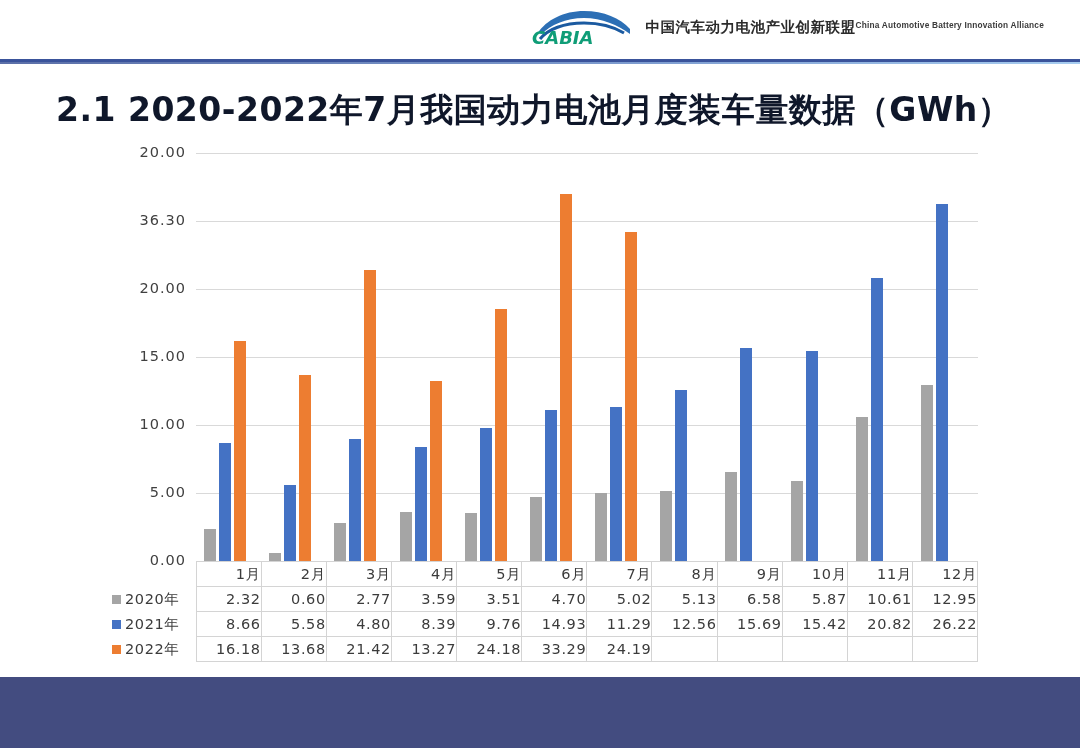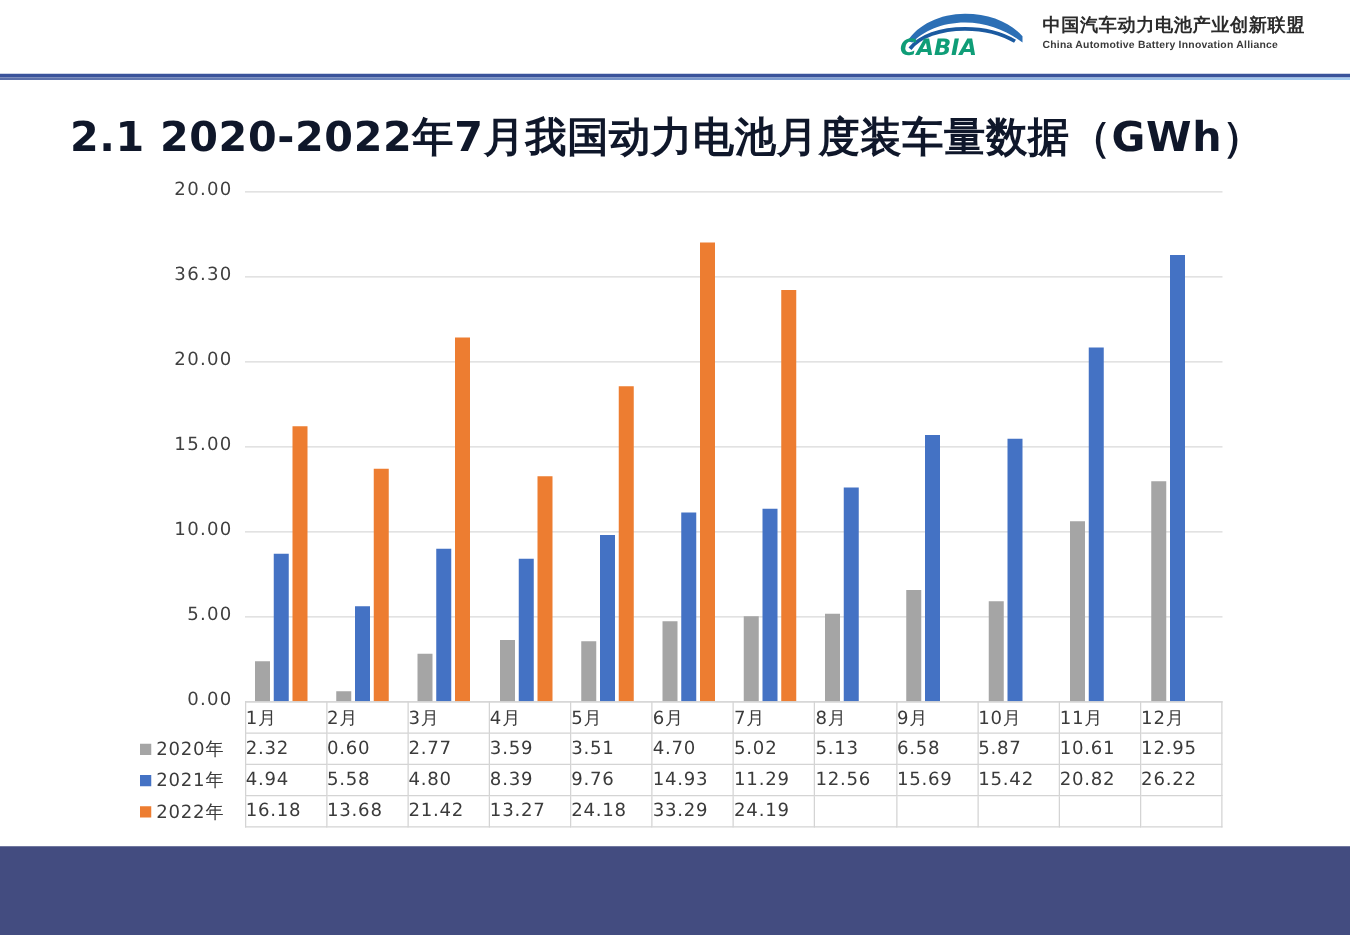--- a/index.html
+++ b/index.html
@@ -12,21 +12,21 @@
   .slide { position: relative; width: 1080px; height: 748px; background: #fff; }
 
   
   .header { position: absolute; left: 0; top: 0; width: 1080px; height: 62px; }
   .logo-wrap {
     position: absolute; right: 36px; top: 7px;
     display: flex; align-items: center; gap: 10px;
   }
   .logo-mark { position: relative; width: 110px; height: 40px; }
   .logo-mark svg { display: block; }
-  .logo-text { display: flex; flex-direction: column; justify-content: center; }
+  .logo-text { display: flex; flex-direction: row; justify-content: center; }
   .logo-cn {
     font-size: 14.5px; font-weight: bold; color: #2b2b2b;
     letter-spacing: 0.5px; line-height: 1.15;
     font-family: "DejaVu Sans", sans-serif;
   }
   .logo-en {
     font-size: 8.3px; font-weight: bold; color: #3a3a3a;
     letter-spacing: 0.2px; line-height: 1.2; margin-top: 2px;
   }
   .rule-main {
@@ -83,21 +83,21 @@
   .datatable {
     position: absolute; left: 110px; top: 561px;
     width: 868px;
     border-collapse: collapse;
     table-layout: fixed;
   }
   .datatable td {
     border: 1px solid #d4d4d4;
     height: 25px;
     font-size: 14.5px; color: #3b3b3b;
-    text-align: left; letter-spacing: 0.6px;
+    text-align: right; letter-spacing: 0.6px;
     font-family: "DejaVu Sans", sans-serif;
   }
   .datatable tr.head td { font-size: 14.5px; }
   .lbl-cell {
     width: 86px; border: none !important;
     text-align: left; padding-left: 2px;
     white-space: nowrap;
   }
   .lbl-inner { display: flex; align-items: center; gap: 4px; }
   .swatch { width: 9px; height: 9px; flex: 0 0 9px; }
@@ -280,21 +280,21 @@
           <td>10.61</td>
           <td>12.95</td>
         </tr>
         <tr>
           <td class="lbl-cell">
             <div class="lbl-inner">
               <span class="swatch" style="background: rgb(68, 114, 196);"></span>
               <span>2021年</span>
             </div>
           </td>
-          <td>4.94</td>
+          <td>8.66</td>
           <td>5.58</td>
           <td>4.80</td>
           <td>8.39</td>
           <td>9.76</td>
           <td>14.93</td>
           <td>11.29</td>
           <td>12.56</td>
           <td>15.69</td>
           <td>15.42</td>
           <td>20.82</td>

